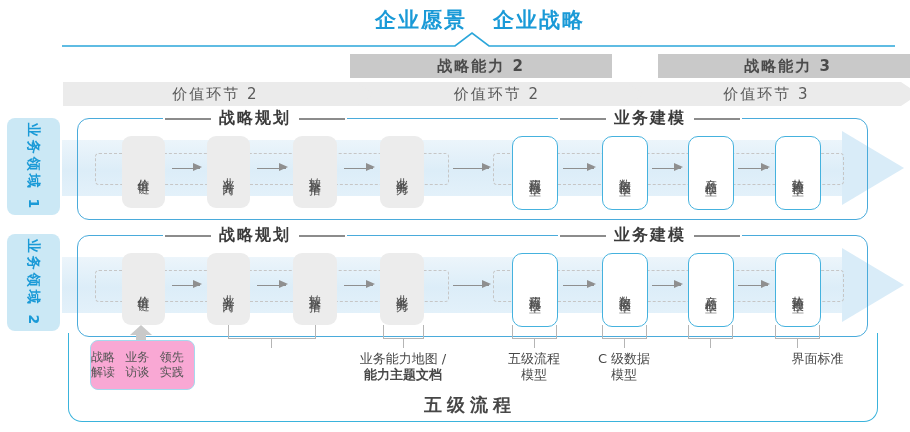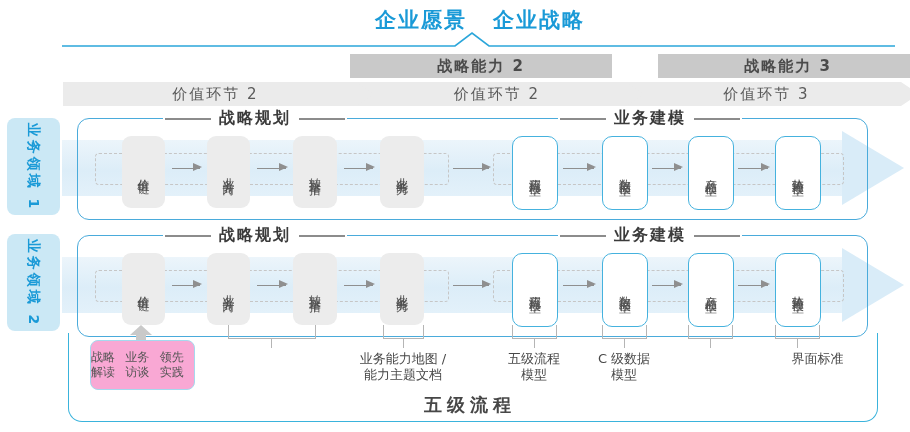--- a/index.html
+++ b/index.html
@@ -248,21 +248,21 @@
   <div class="cl" style="left:775px;top:338px;width:45px;height:1px;"></div>
   <div class="cl" style="left:797px;top:338px;width:1px;height:10px;"></div>
 
   <div class="practice-box">
     <span>战略解读</span>
     <span>业务访谈</span>
     <span>领先实践</span>
   </div>
   <div class="anno" style="left:333px;">
     <span style="display:block;">业务能力地图 /</span>
-    <span style="display:block;">能力主题文档</span>
+    <span style="display:block;font-weight:bold;">能力主题文档</span>
   </div>
   <div class="anno" style="left:464px;">
     <span style="display:block;">五级流程</span>
     <span style="display:block;">模型</span>
   </div>
   <div class="anno" style="left:554px;">
     <span style="display:block;">C 级数据</span>
     <span style="display:block;">模型</span>
   </div>
   <div class="anno" style="left:727px;">

